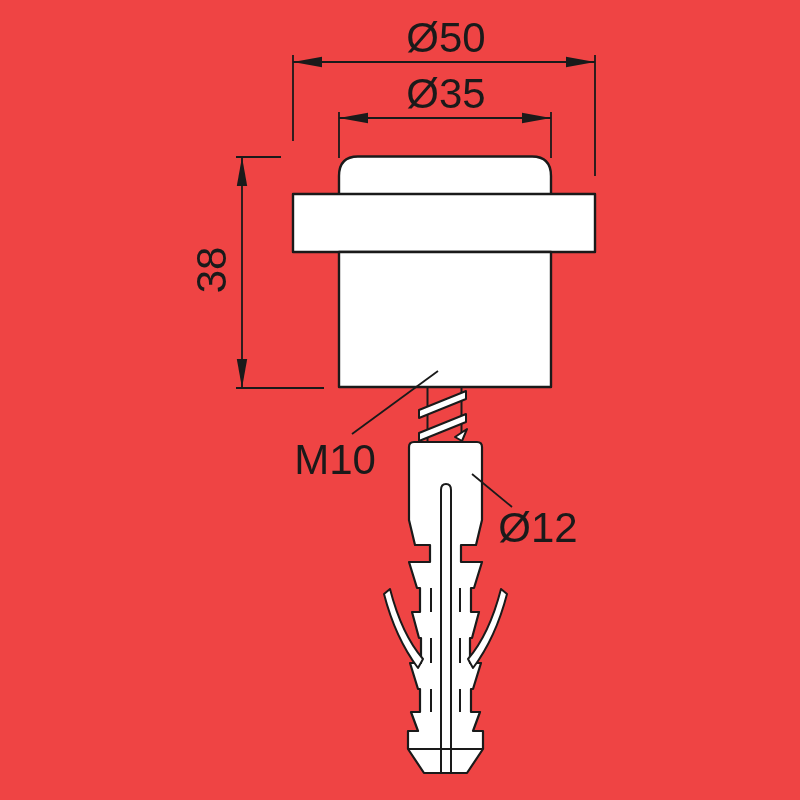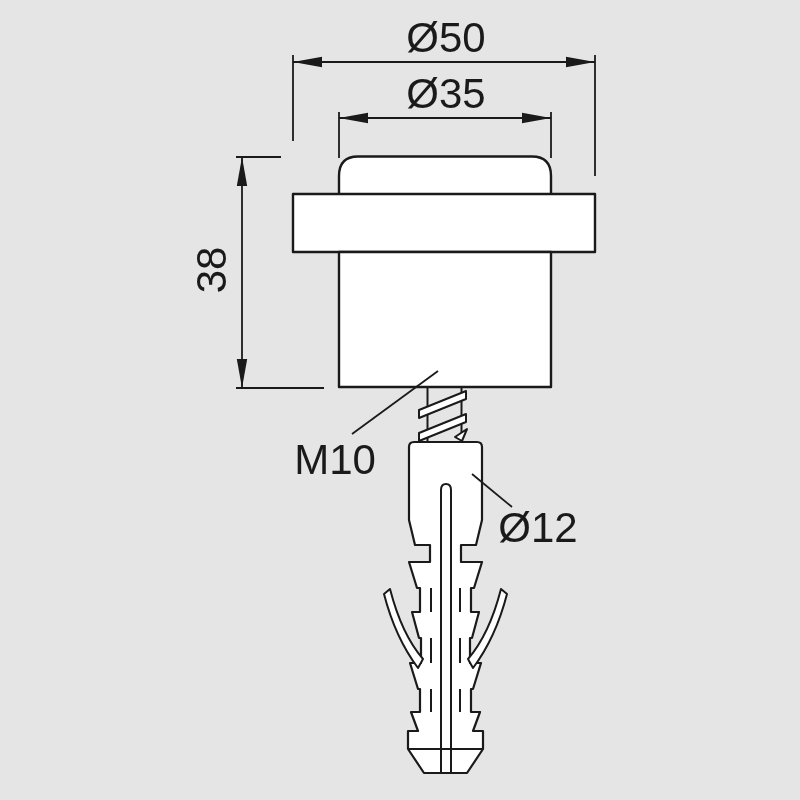--- a/index.html
+++ b/index.html
@@ -1,19 +1,19 @@
 <!DOCTYPE html>
 <html><head>
 <meta charset="utf-8">
 <style>
   html,body{margin:0;padding:0;background:#ffffff;}
   .canvas{
     position:relative;
     width:800px;height:800px;
-    background:#e5e5e5;
+    background:#ef4444;
     font-family:"Liberation Sans", sans-serif;
     overflow:hidden;
   }
   svg{display:block;}
   .part{fill:#ffffff;stroke:#1a1a1a;stroke-width:2.4;stroke-linejoin:round;}
   .plug{fill:#ffffff;stroke:#1a1a1a;stroke-width:2.2;stroke-linejoin:round;}
   .thin{fill:none;stroke:#1a1a1a;stroke-width:2;stroke-linejoin:round;}
   .threadband{fill:#ffffff;stroke:#1a1a1a;stroke-width:2;stroke-linejoin:round;}
   .wing{fill:#ffffff;stroke:#1a1a1a;stroke-width:2;stroke-linejoin:round;}
   .dim{fill:none;stroke:#1a1a1a;stroke-width:1.8;}

